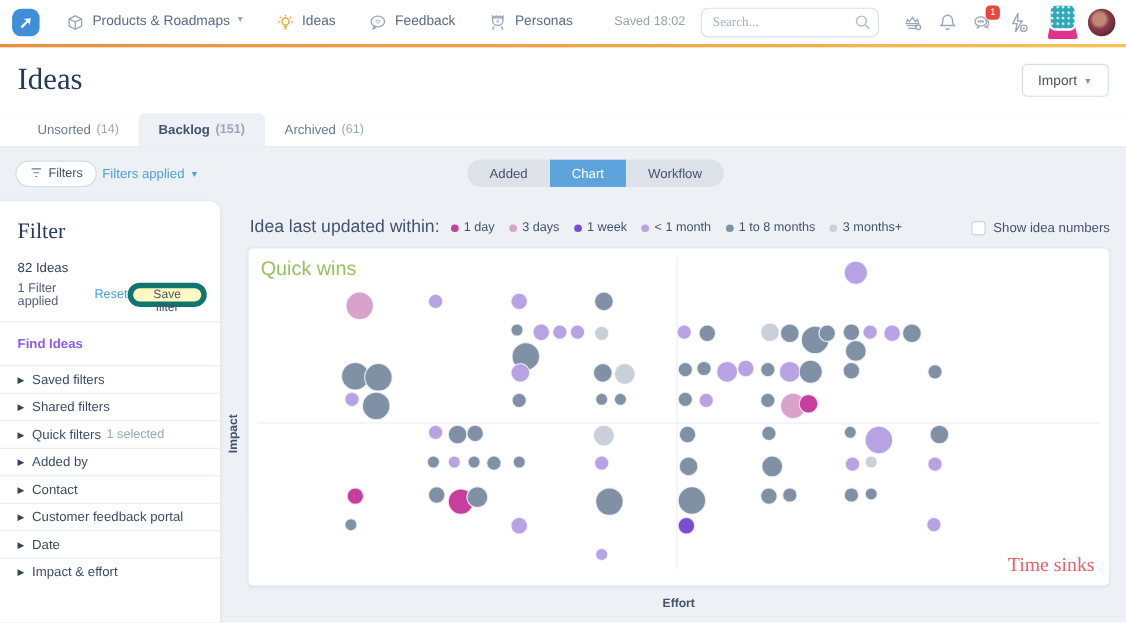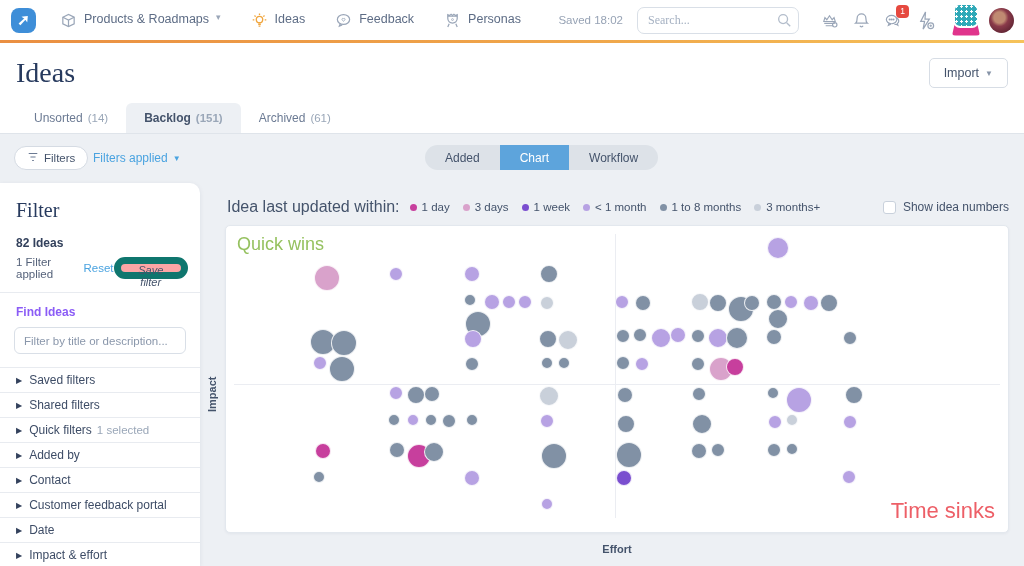--- a/index.html
+++ b/index.html
@@ -59,26 +59,26 @@
   .filters-applied { position:absolute; left:93px; top:18px; font-size:12px; color:#4aa3e0; cursor:pointer; display:flex; gap:5px; align-items:center; }
   .filters-applied .caret { color:#4aa3e0; }
   .segmented { position:absolute; left:425px; top:12px; height:25px; background:#dde2e8; border-radius:13px; display:flex; overflow:hidden; }
   .seg-item { padding:0 20px; font-size:12px; color:#44536b; display:flex; align-items:center; cursor:pointer; }
   .seg-item.active { background:#5da4dc; color:#fff; }
 
   
   .filter-panel { position:absolute; left:0; top:183px; width:200px; height:383px; background:#fff;
                   border-top-right-radius:10px; box-shadow:0 1px 5px rgba(20,40,80,.08); z-index:10; }
   .fp-title { font-family:"Liberation Serif","DejaVu Serif",serif; font-size:20px; color:#273a5e; margin:16px 0 0 16px; }
-  .fp-count { font-size:12px; font-weight:bold; color:#33415c; margin:14px 0 0 16px; }
+  .fp-count { font-size:12px; font-weight:normal; color:#33415c; margin:14px 0 0 16px; }
   .fp-applied-row { display:flex; align-items:center; margin:6px 12px 0 16px; }
   .fp-applied { font-size:11.5px; color:#55627a; }
   .fp-reset { font-size:11.5px; color:#4aa3e0; margin-left:5px; cursor:pointer; }
-  .fp-save { margin-left:auto; height:22px; padding:0 10px; background:#fca5a5; border:7px solid #0f766e; border-radius:12px;
-             font-size:11px; color:#44536b; font-family:inherit; cursor:pointer;font-style:italic; }
+  .fp-save { margin-left:auto; height:22px; padding:0 10px; background:#fef9c3; border:5px solid #0f766e; border-radius:12px;
+             font-size:11px; color:#44536b; font-family:inherit; cursor:pointer; }
   .fp-divider { height:1px; background:#e8ebf0; margin:12px 0 0 0; }
   .fp-find { font-size:12px; font-weight:bold; color:#8b5cf6; margin:12px 0 8px 16px; }
   .fp-input { display:block; width:172px; height:27px; margin-left:14px; border:1px solid #d9dfe7; border-radius:6px;
               padding:0 9px; font-size:11.5px; color:#44536b; font-family:inherit; outline:none; }
   .fp-input::placeholder { color:#8a97ab; }
   .fp-sections { margin-top:13px; }
   .fp-row { height:25px; display:flex; align-items:center; padding-left:16px; border-top:1px solid #e8ebf0; cursor:pointer; }
   .fp-tri { font-size:8px; color:#33415c; margin-right:7px; }
   .fp-label { font-size:12px; color:#3d4c66; }
   .fp-note { font-size:11.5px; color:#9aa7b8; margin-left:5px; }
@@ -89,21 +89,21 @@
   .legend-item { display:flex; align-items:center; gap:5px; font-size:11.5px; color:#44536b; margin-right:13px; }
   .legend-dot { width:7px; height:7px; border-radius:50%; }
   .show-numbers { margin-left:auto; display:flex; align-items:center; gap:7px; font-size:12px; color:#44536b; }
   .checkbox { width:13px; height:13px; border:1px solid #c9d1dc; border-radius:3px; background:#fff; cursor:pointer; }
 
   .chart-card { position:absolute; left:225px; top:225px; width:784px; height:308px; background:#fff;
                 border:1px solid #e3e8ee; border-radius:5px; box-shadow:0 1px 3px rgba(20,40,80,.05); overflow:hidden; }
   .vline { position:absolute; left:389px; top:8px; bottom:14px; width:1px; background:#ebedf2; }
   .hline { position:absolute; top:158px; left:8px; right:8px; height:1px; background:#ebedf2; }
   .q-label-qw { position:absolute; left:11px; top:8px; font-size:18px; }
-  .q-label-ts { position:absolute; right:13px; bottom:8px; font-size:22px; }
+  .q-label-ts { position:absolute; right:13px; bottom:8px; font-size:18px;font-family:Liberation Serif, serif; }
   .bubble { position:absolute; border-radius:50%; border:1px solid rgba(255,255,255,.85); cursor:pointer; }
   .impact-label { position:absolute; left:206px; top:412px; font-size:11px; font-weight:bold; color:#44536b;
                   transform:rotate(-90deg); transform-origin:left top; }
   .effort-label { position:absolute; left:225px; top:543px; width:784px; text-align:center;
                   font-size:11px; font-weight:bold; color:#44536b; }
 </style>
 </head>
 <body>
 
 <div class="app">
@@ -249,21 +249,20 @@
   <div class="filter-panel">
     <div class="fp-title">Filter</div>
     <div class="fp-count">82 Ideas</div>
     <div class="fp-applied-row">
       <span class="fp-applied">1 Filter applied</span>
       <span class="fp-reset">Reset</span>
       <button class="fp-save">Save filter</button>
     </div>
     <div class="fp-divider"></div>
     <div class="fp-find">Find Ideas</div>
-    <input class="fp-input" type="text" placeholder="Filter by title or description..." style="">
     <div class="fp-sections">
         <div class="fp-row">
           <span class="fp-tri">▶</span>
           <span class="fp-label">Saved filters</span>
         </div>
         <div class="fp-row">
           <span class="fp-tri">▶</span>
           <span class="fp-label">Shared filters</span>
         </div>
         <div class="fp-row">

